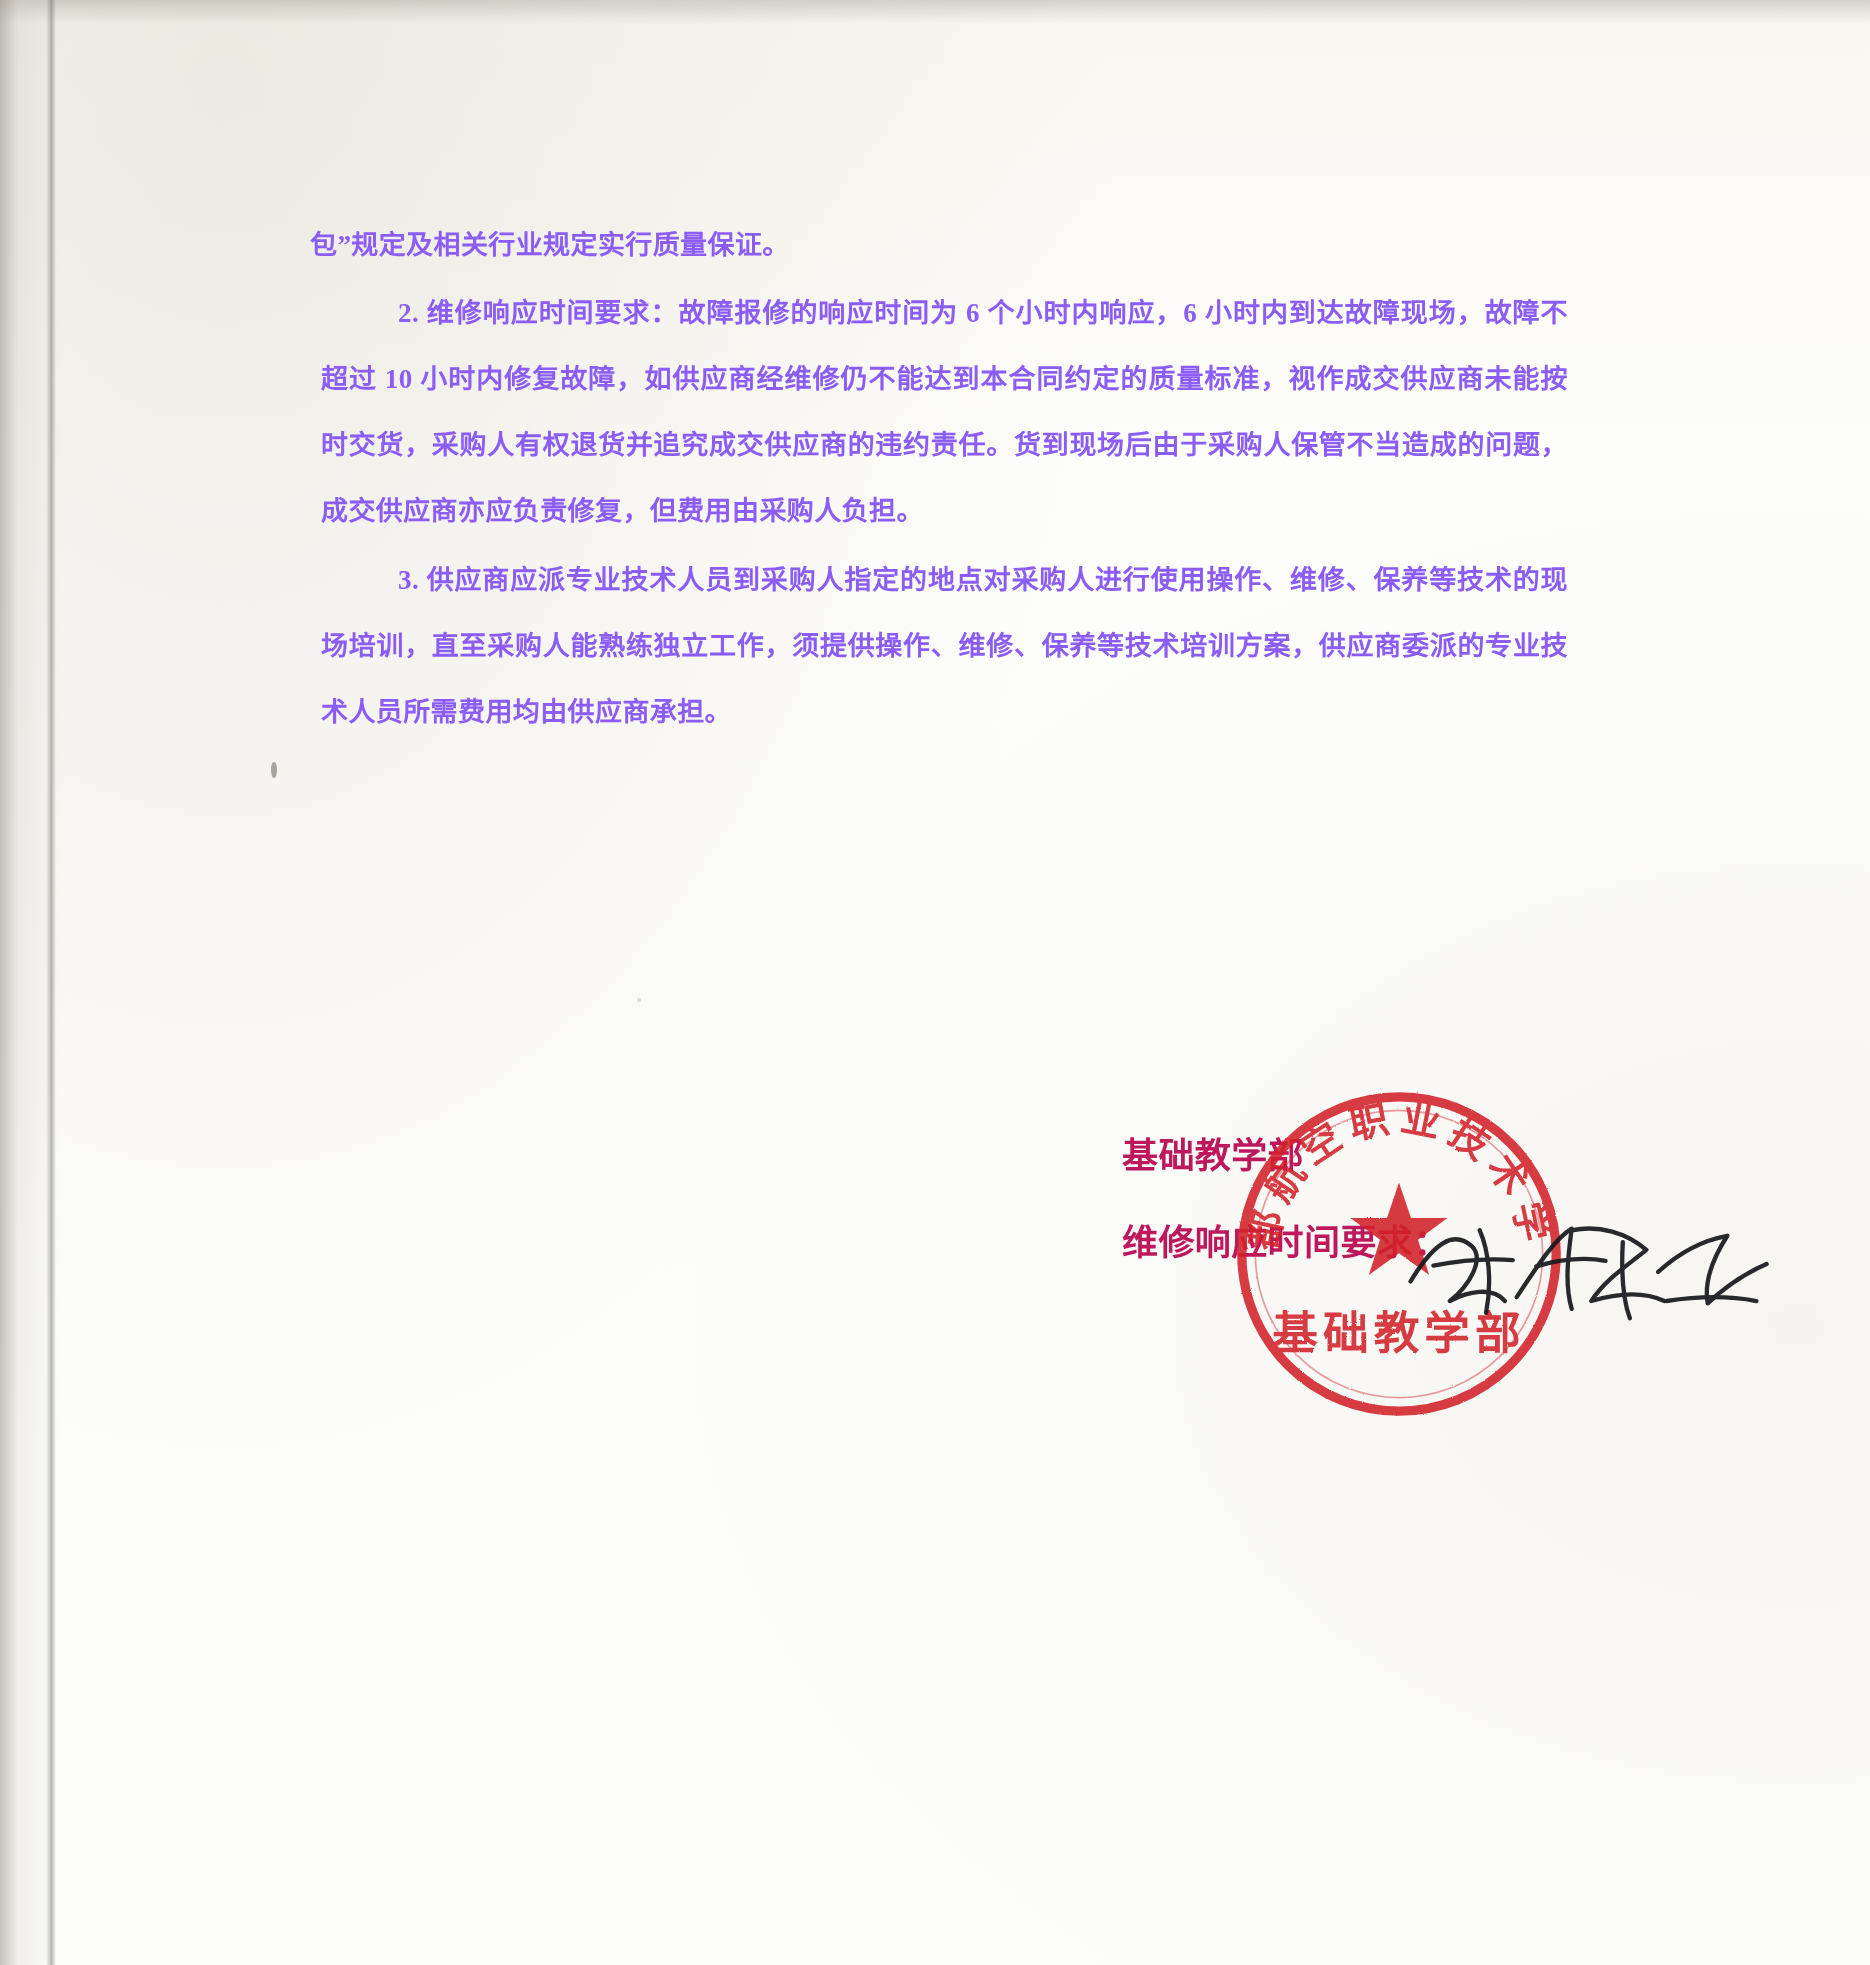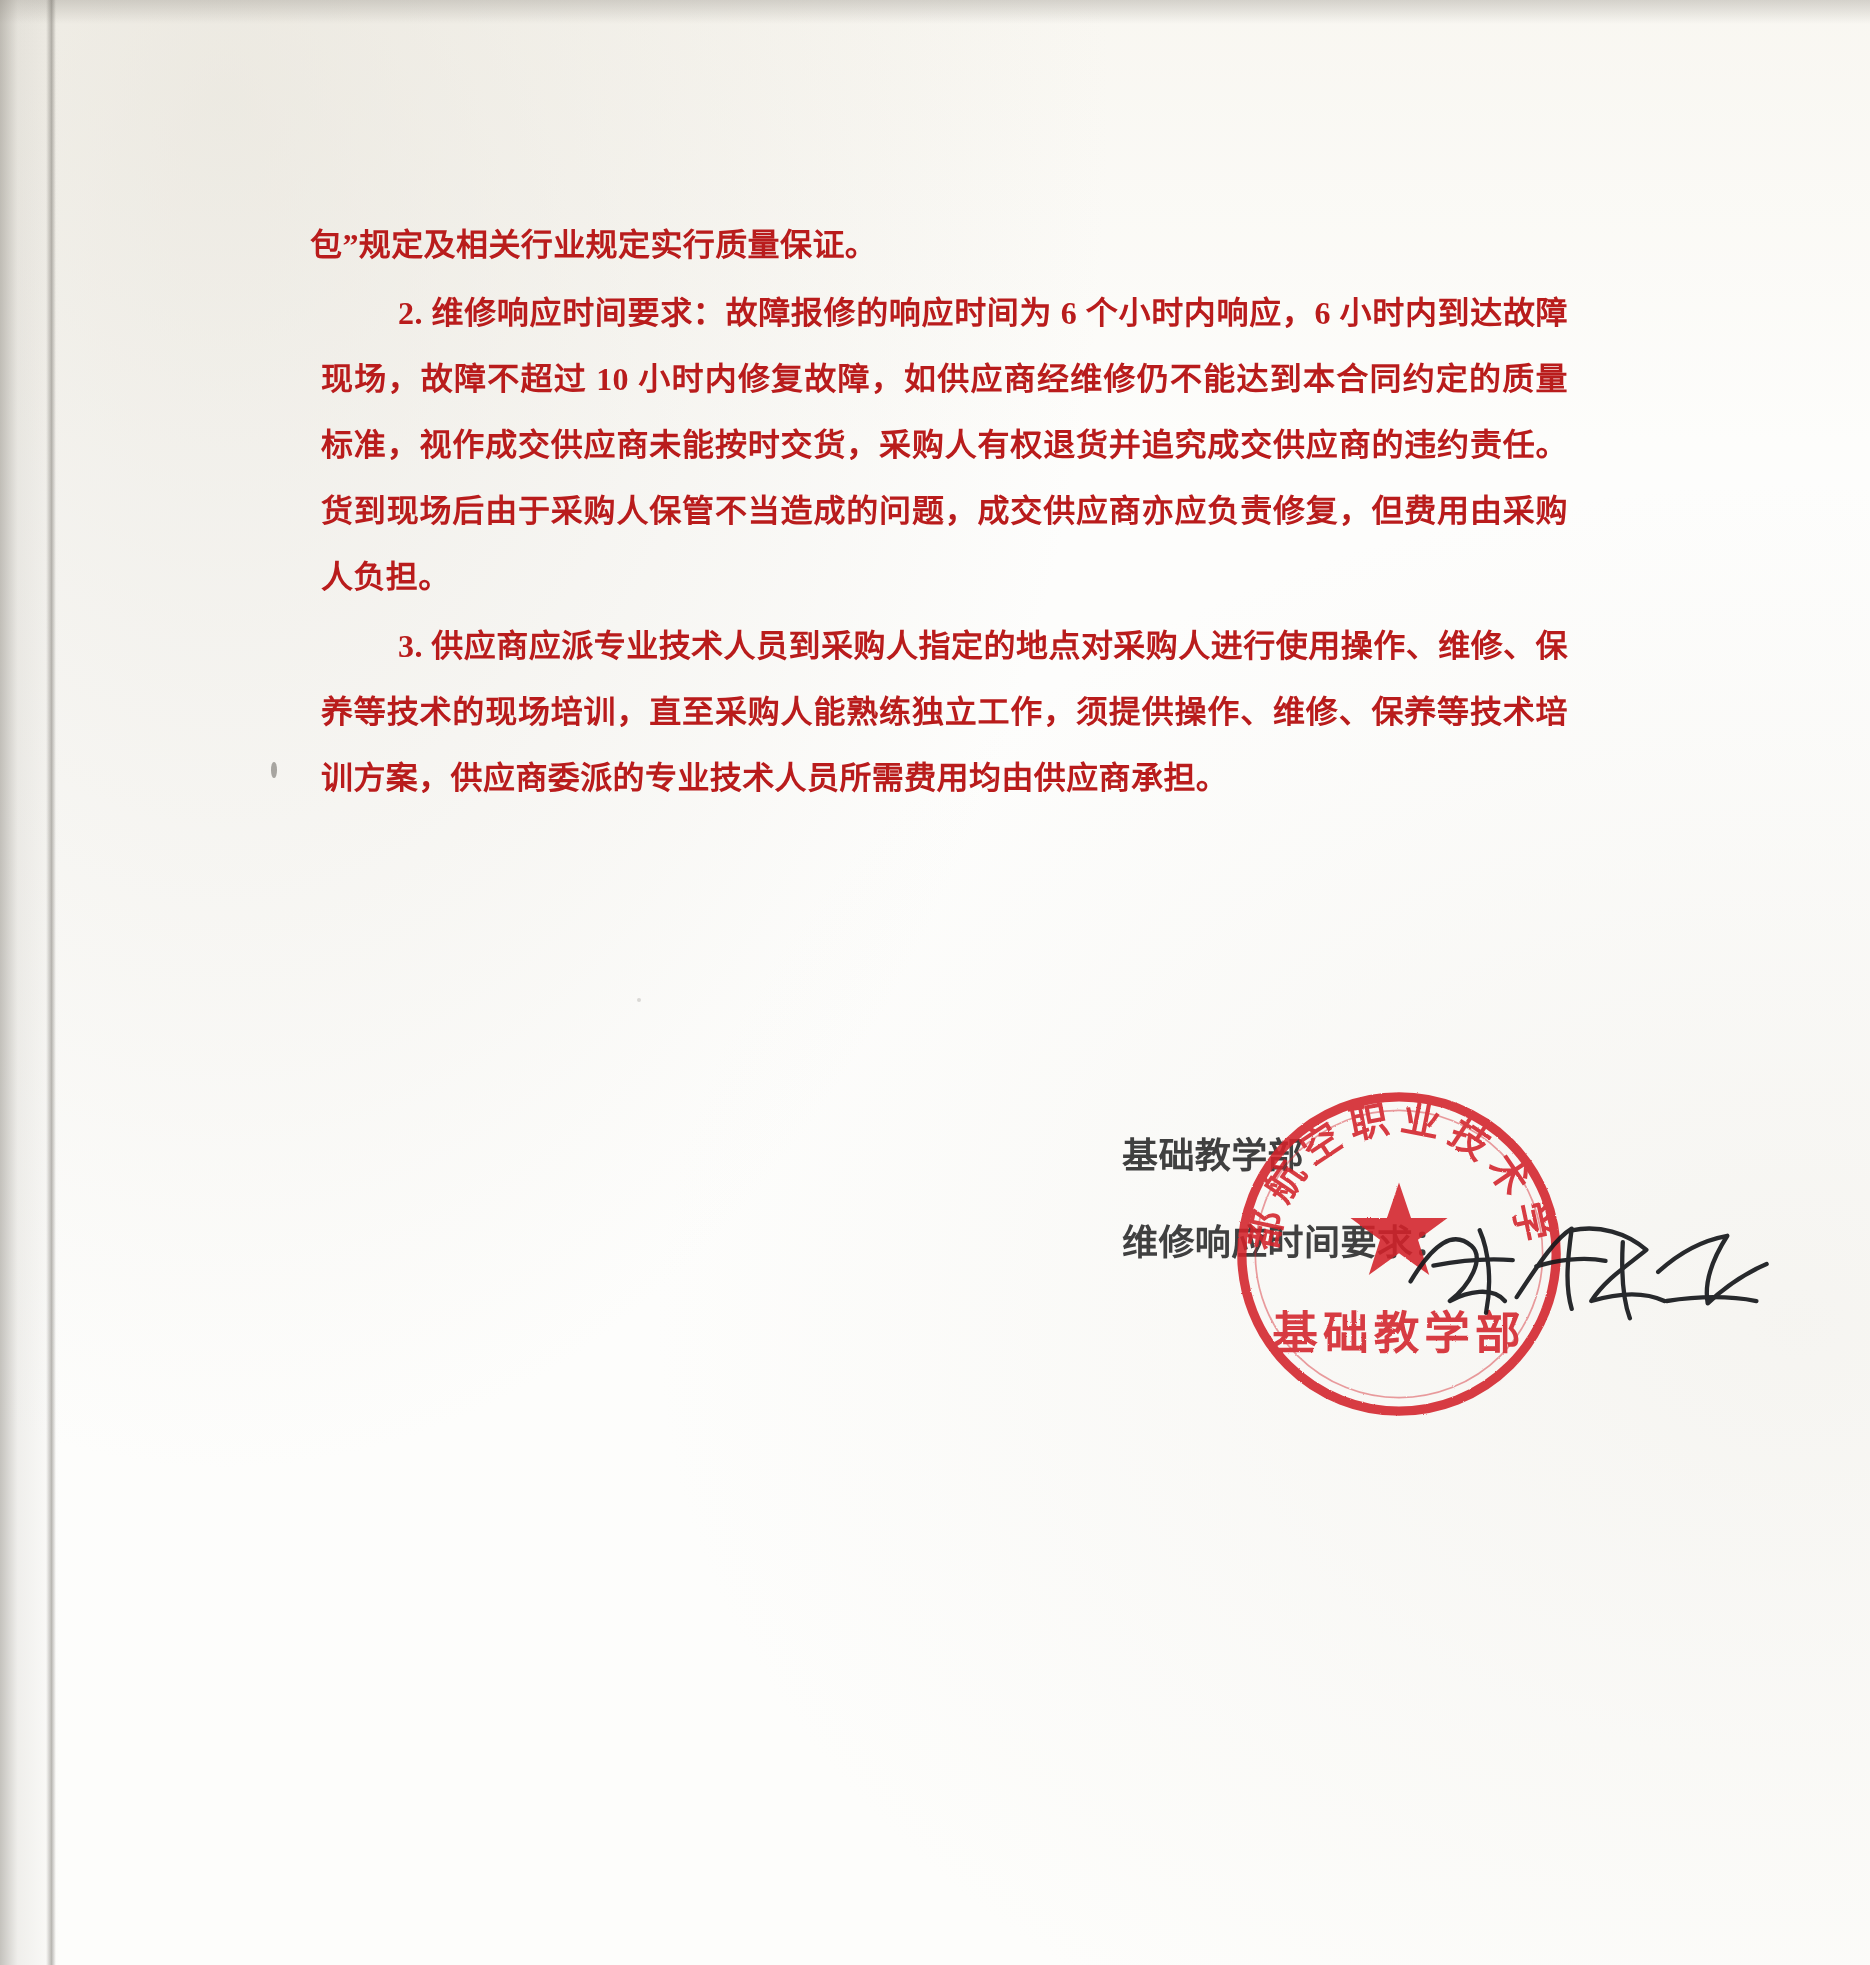--- a/index.html
+++ b/index.html
@@ -55,23 +55,23 @@
   }
 
   
   .doc-body {
     position: absolute;
     left: 310px;
     top: 212px;
     width: 1258px;
   }
   .para {
-    font-size: 32px;
+    font-size: 27px;
     line-height: 66px;
-    color: #b91c1c;
+    color: #8b5cf6;
     letter-spacing: 0.4px;
     text-align: justify;
     text-justify: inter-character;
     margin: 0 0 2.4px 0;
     font-weight: 600;
     font-family: "Liberation Serif", "DejaVu Serif", serif;
   }
   .para.indent {
     text-indent: 77px;
     margin-left: 11px;
@@ -80,21 +80,21 @@
   
   .sign-block {
     position: absolute;
     left: 1122px;
     top: 1122px;
     width: 590px;
   }
   .sign-line {
     font-size: 36px;
     line-height: 69px;
-    color: #404040;
+    color: #be185d;
     font-weight: 600;
     white-space: nowrap;
     letter-spacing: 0.4px;
   }
   .sign-line.second { margin-top: 18px; }
   .sign-line.third  { margin-top: 31px; }
 
   
   .seal {
     position: absolute;

